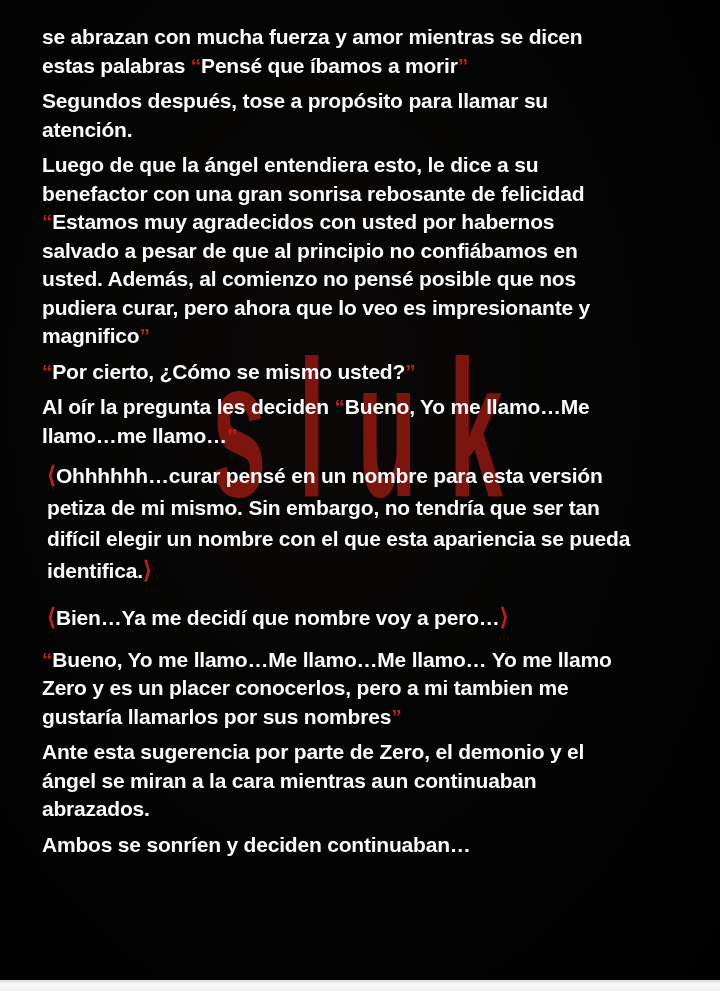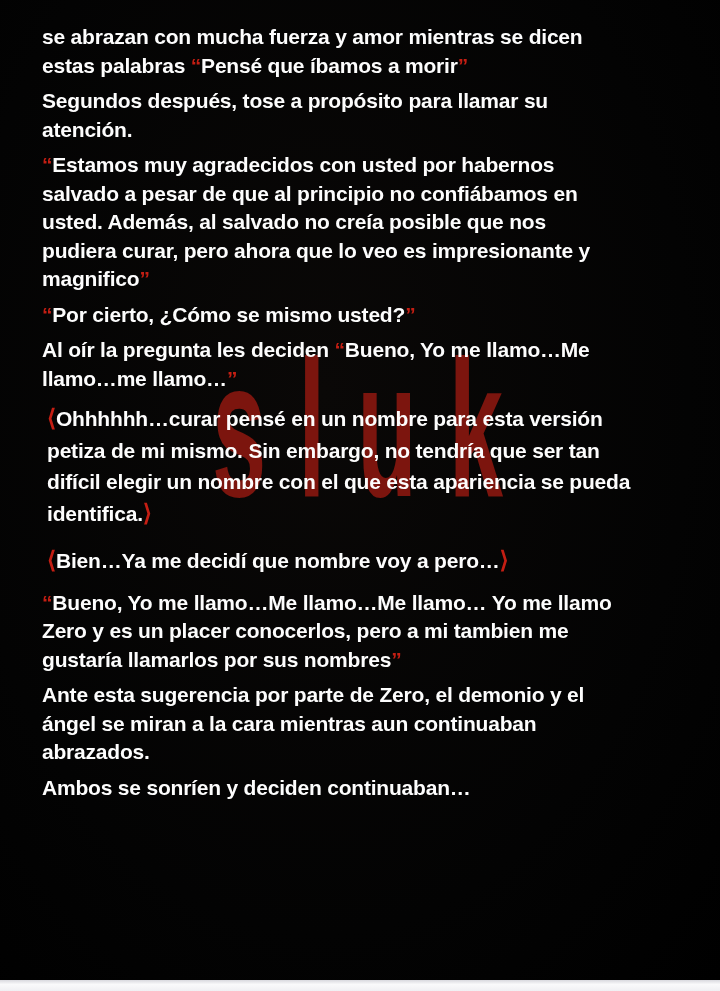--- a/index.html
+++ b/index.html
@@ -72,23 +72,25 @@
   <div class="watermark">sluk</div>
 
   <div class="text-block">
 
     <p class="para"><span class="w">se abrazan con mucha fuerza y amor mientras se dicen
 estas palabras </span><span class="r">“</span><span class="w">Pensé que íbamos a morir</span><span class="r">”</span></p>
 
     <p class="para"><span class="w">Segundos después, tose a propósito para llamar su
 atención.</span></p>
 
-    <p class="para"><span class="r">“</span><span class="w">Estamos muy agradecidos con usted por habernos
+    <p class="para"><span class="w">Luego de que la ángel entendiera esto, le dice a su
+benefactor con una gran sonrisa rebosante de felicidad
+</span><span class="r">“</span><span class="w">Estamos muy agradecidos con usted por habernos
 salvado a pesar de que al principio no confiábamos en
-usted. Además, al salvado no creía posible que nos
+usted. Además, al comienzo no pensé posible que nos
 pudiera curar, pero ahora que lo veo es impresionante y
 magnifico</span><span class="r">”</span></p>
 
     <p class="para"><span class="r">“</span><span class="w">Por cierto, ¿Cómo se mismo usted?</span><span class="r">”</span></p>
 
     <p class="para"><span class="w">Al oír la pregunta les deciden </span><span class="r">“</span><span class="w">Bueno, Yo me llamo…Me
 llamo…me llamo…</span><span class="r">”</span></p>
 
     <p class="para para-bracketed p6"><span class="r br">⟨</span><span class="w">Ohhhhhh…curar pensé en un nombre para esta versión
 petiza de mi mismo. Sin embargo, no tendría que ser tan

